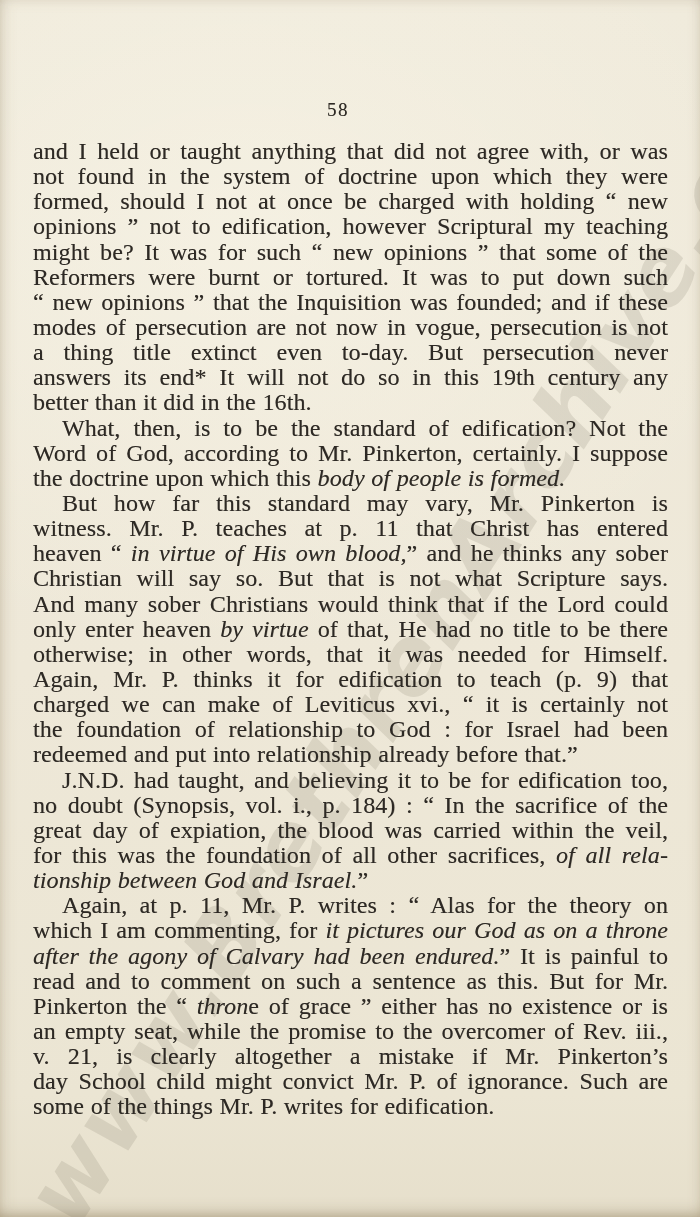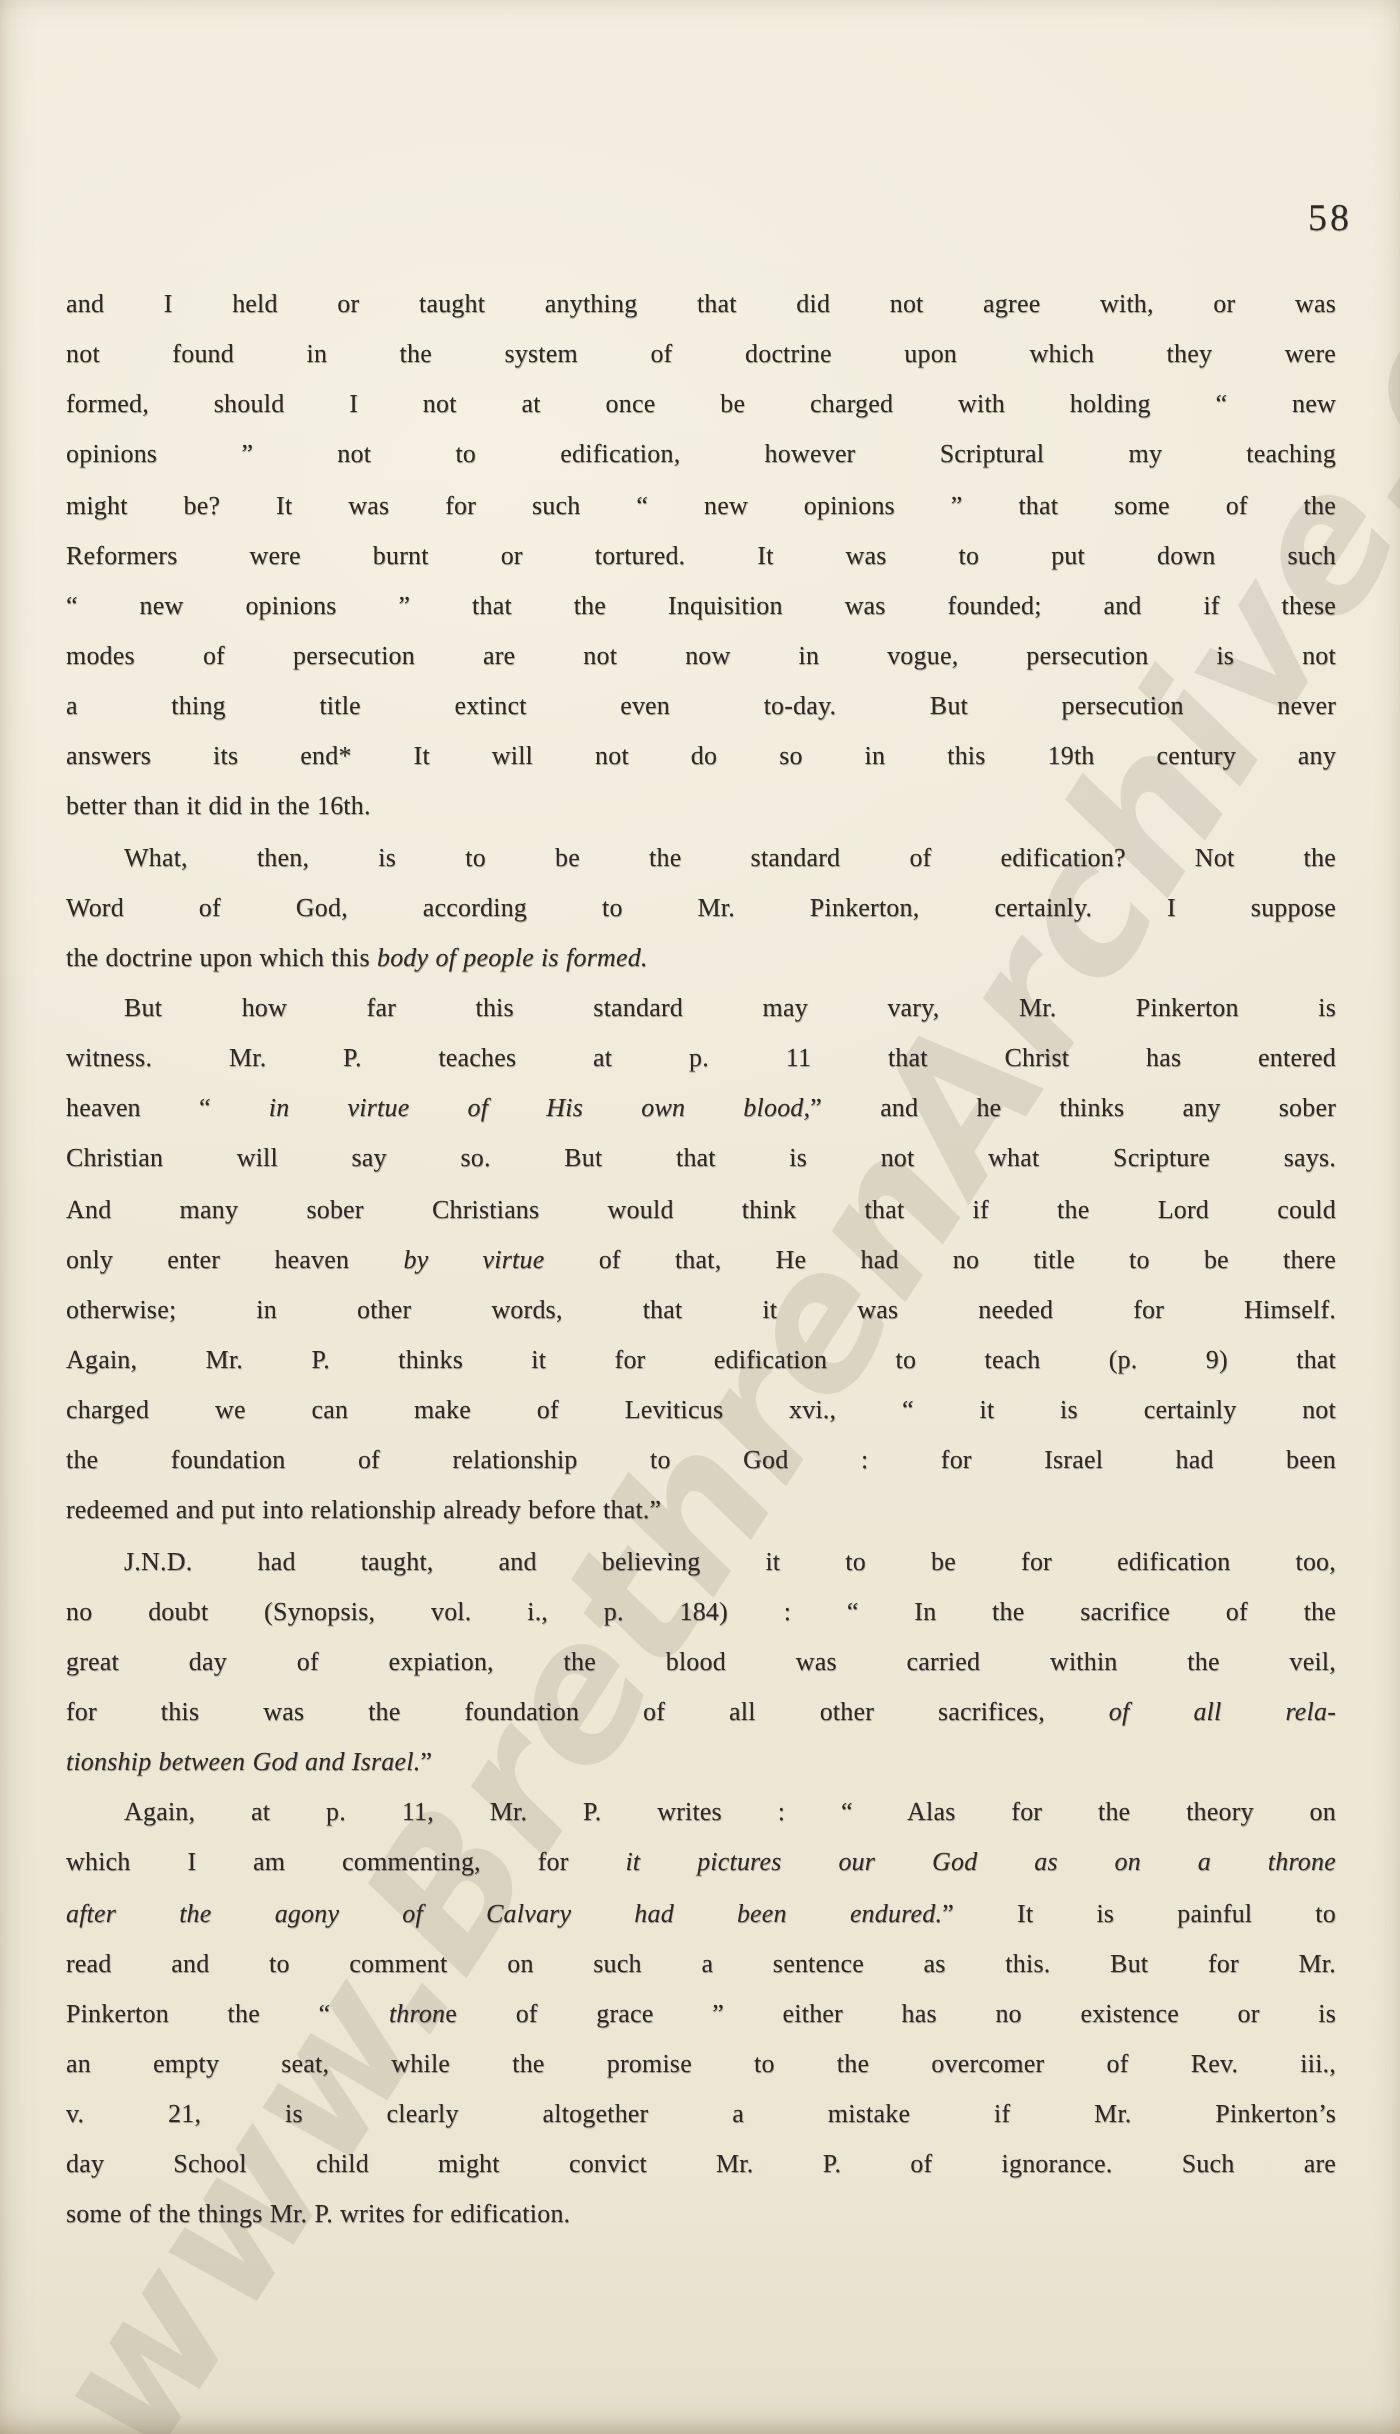--- a/index.html
+++ b/index.html
@@ -28,30 +28,30 @@
     font-size:92px;
     letter-spacing:1px;
     white-space:nowrap;
     color:rgba(117,110,92,0.17);
     user-select:none;
     pointer-events:none;
   }
   .page-number{
     position:absolute;
     top:99px;left:0;width:676px;
-    text-align:right;
+    text-align:center;
     font-size:19px;
     letter-spacing:1.5px;
     color:#2d2924;
     text-shadow:0.3px 0.3px 0.4px rgba(45,41,36,0.40);
   }
   .text-block{
     position:absolute;
     left:33px;top:139px;width:635px;
-    font-size:13px;
+    font-size:24px;
     color:#2d2924;
     text-shadow:0.3px 0.3px 0.4px rgba(45,41,36,0.42);
   }
   .line{
     height:25.15px;
     line-height:25.15px;
     text-align:justify;
     -moz-text-align-last:justify;
     text-align-last:justify;
     letter-spacing:0.1px;

